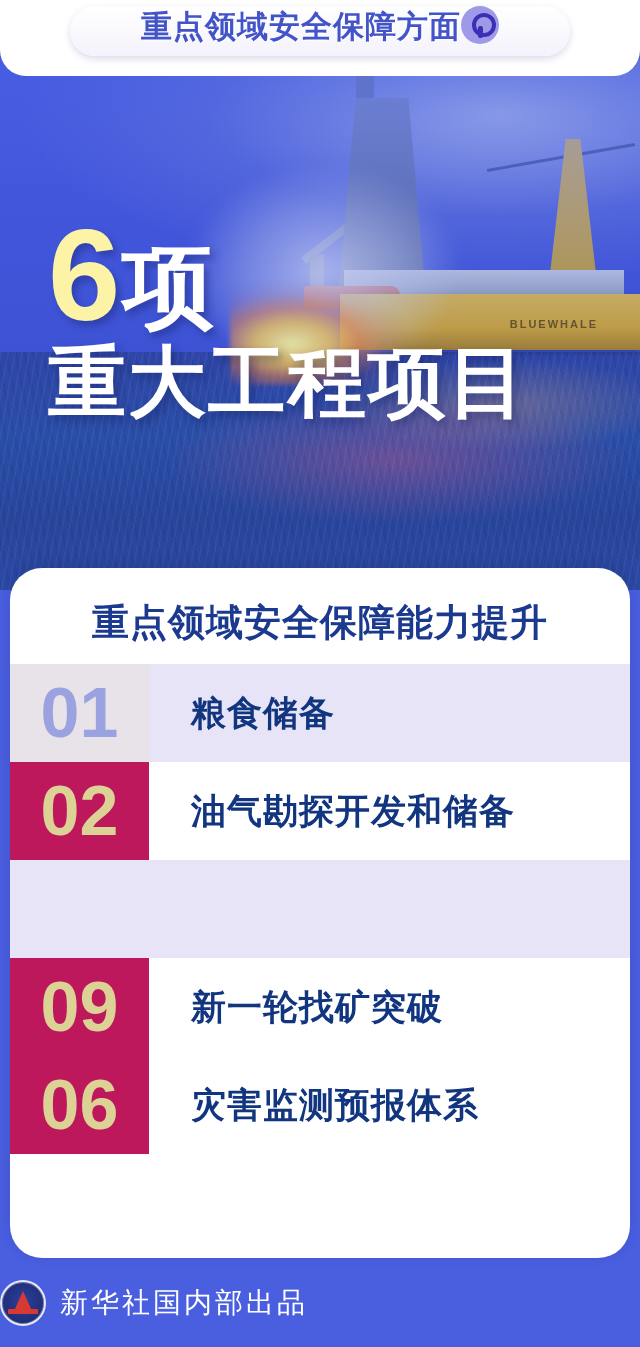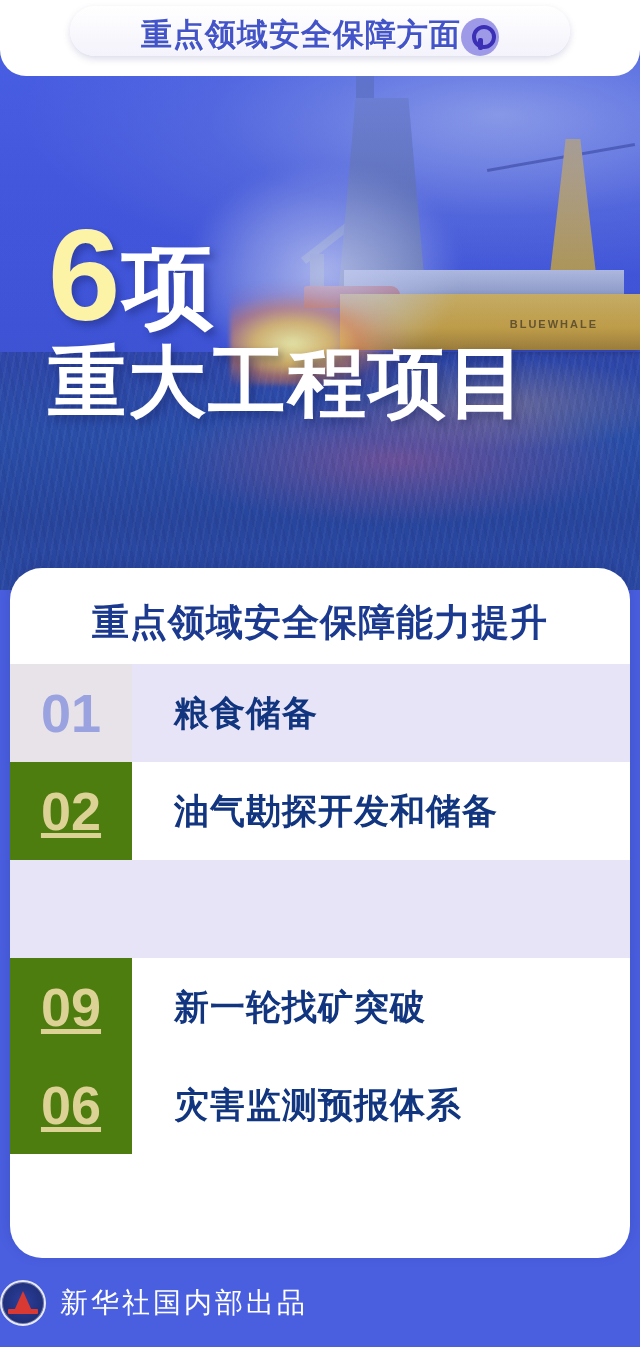--- a/index.html
+++ b/index.html
@@ -26,21 +26,21 @@
     border-bottom-right-radius: 26px;
     z-index: 6;
   }
   .pill {
     position: absolute;
     left: 70px; top: 6px;
     width: 500px; height: 50px;
     background: linear-gradient(180deg,#ffffff 0%,#f4f2fb 100%);
     border-radius: 25px;
     box-shadow: 0 3px 7px rgba(90,90,160,0.22);
-    display: flex; align-items: flex-end; justify-content: center;
+    display: flex; align-items: flex-start; justify-content: center;
   }
   .pill-title {
     font-size: 31px;
     font-weight: 700;
     letter-spacing: 1px;
     color: #4354c8;
     text-shadow: 1px 1px 0 rgba(255,255,255,0.9);
     white-space: nowrap;
   }
   .pill-icon {
@@ -191,27 +191,27 @@
     text-shadow: 1.5px 1.5px 0 rgba(255,255,255,0.8);
   }
   .rows { display: block; }
   .row {
     display: flex; align-items: center;
     height: 98px; width: 100%;
   }
   .row.odd { background: #e7e4f7; }
   .row.even { background: #ffffff; }
   .num {
-    width: 122px; height: 100%;
+    width: 139px; height: 100%;
     display: flex; align-items: center; justify-content: center;
-    font-size: 54px; font-weight: 800; line-height: 1;
+    font-size: 70px; font-weight: 800; line-height: 1;
     flex: none;
   }
   .row.odd .num { background: #e8e2e9; color: #9aa2e0; }
-  .row.even .num { background: #4d7c0f; color: #ddd296; text-decoration: underline; }
+  .row.even .num { background: #be185d; color: #ddd296; }
   .row-label {
     padding-left: 42px;
     font-size: 35px; font-weight: 800; letter-spacing: 1px;
     color: #12357f;
   }
 
   
   .footer {
     position: absolute; left: 0; bottom: 0;
     width: 640px; height: 89px;

